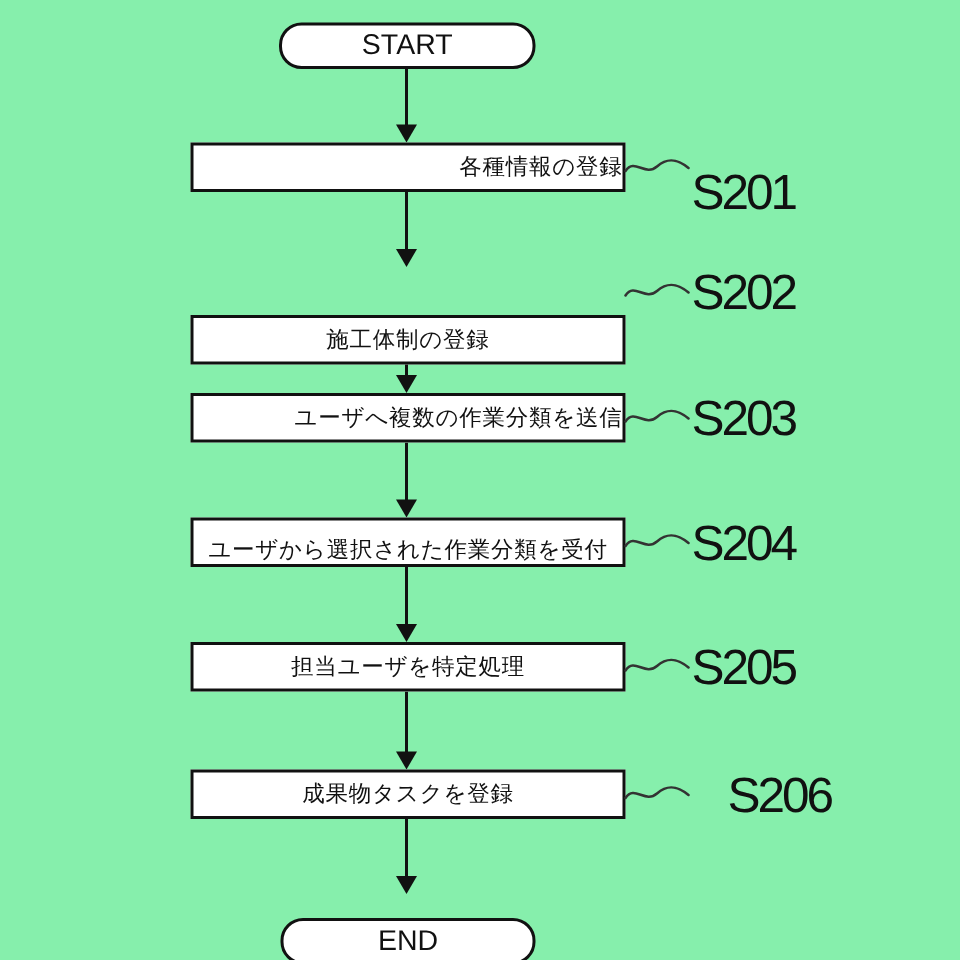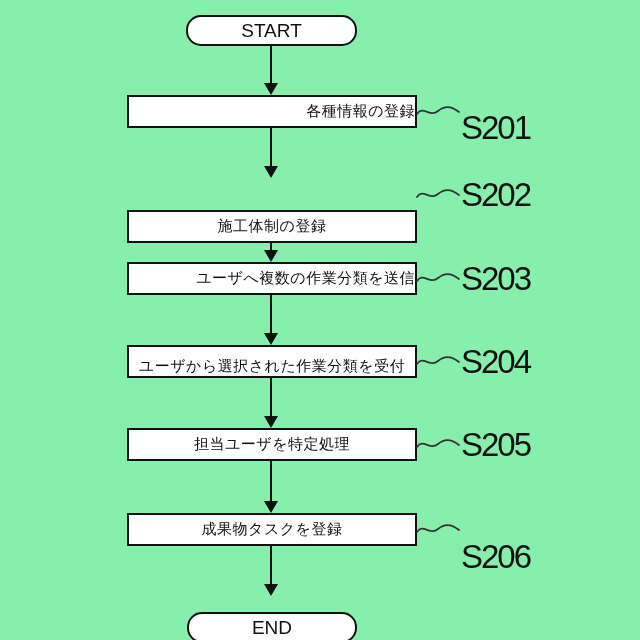--- a/index.html
+++ b/index.html
@@ -104,19 +104,19 @@
     <path d="M2,11 C8,2 15,15 23,8 S38,4 44,9" fill="none" stroke="#333333" stroke-width="1.7" stroke-linecap="round"></path>
   </svg>
   <div class="slabel" style="top:428px;">S205</div>
 
   <div class="proc" style="top:513px;">
     <span>成果物タスクを登録</span>
   </div>
   <svg class="squiggle" style="top:521px;" viewBox="0 0 46 18">
     <path d="M2,11 C8,2 15,15 23,8 S38,4 44,9" fill="none" stroke="#333333" stroke-width="1.7" stroke-linecap="round"></path>
   </svg>
-  <div class="slabel" style="top:540px;">S206</div>
+  <div class="slabel" style="top:513px;margin-left:24px;">S206</div>
 
   <div class="terminal" style="left:187px;top:596px;width:170px;height:31px;margin-top:16px;">
     <span>END</span>
   </div>
 
 </div>
 
 </body></html>

